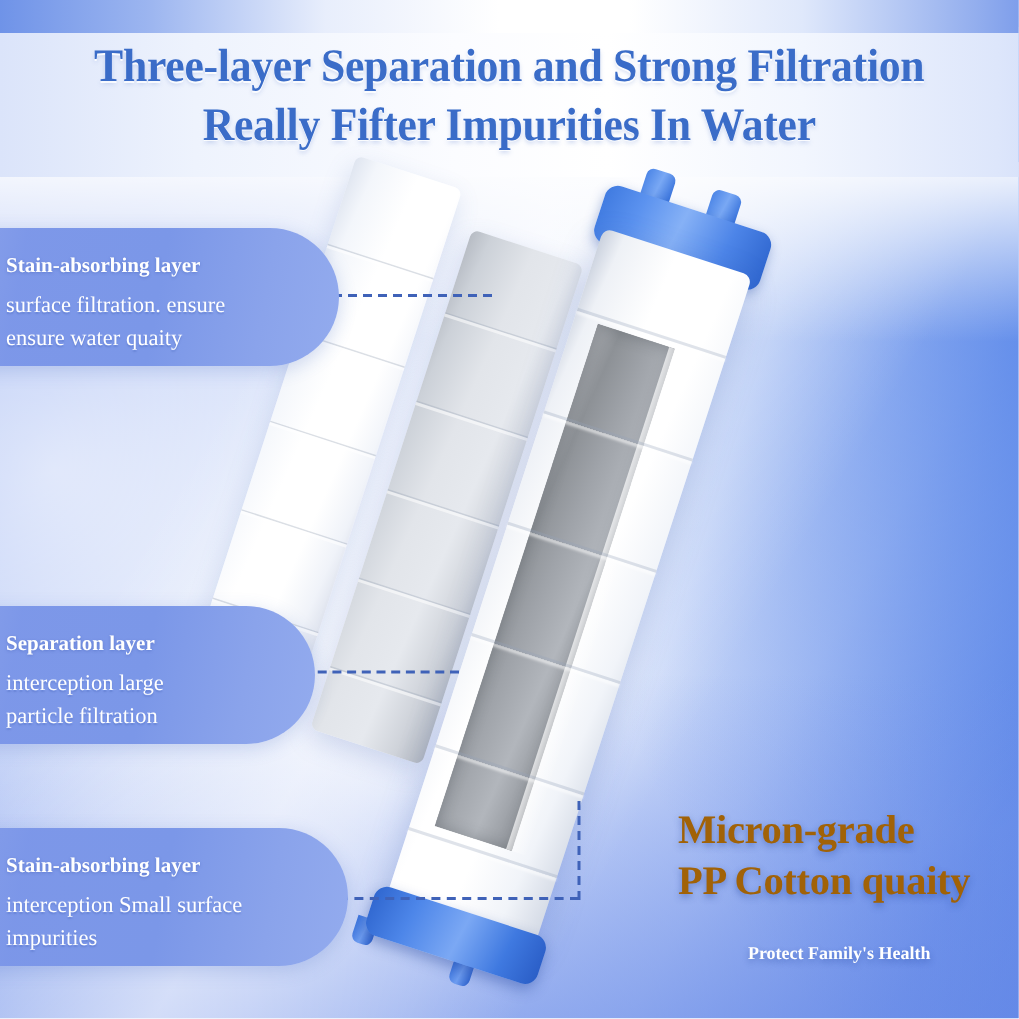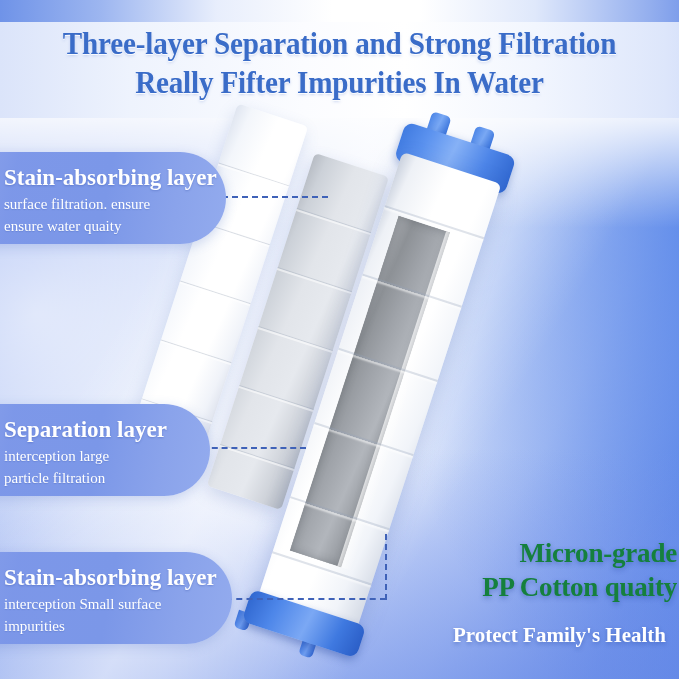--- a/index.html
+++ b/index.html
@@ -251,21 +251,21 @@
         rgba(122,149,232,0.97) 22%,
         #7b97e8 55%,
         #8aa3eb 80%,
         #93abee 100%);
     box-shadow: 0 3px 12px rgba(70,105,190,0.22);
     color: #ffffff;
     padding: 14px 70px 16px 48px;
     box-sizing: border-box;
   }
   .pill-title {
-    font-size: 23px;
+    font-size: 14px;
     font-weight: bold;
     line-height: 24px;
     margin: 0 0 3px 0;
     white-space: nowrap;
     text-shadow: 0 1px 2px rgba(45,75,160,0.35);
   }
   .pill-body {
     font-size: 15px;
     line-height: 22px;
     margin: 0;
@@ -275,37 +275,37 @@
 
   #pill-1 { top: 152px; width: 270px; height: 92px; }
   #pill-2 { top: 404px; width: 254px; height: 92px; }
   #pill-3 { top: 552px; width: 276px; height: 92px; }
 
   
   .product-name {
     position: absolute;
     left: 452px; top: 536px;
     width: 225px;
-    text-align: right;
-    color: #15803d;
+    text-align: left;
+    color: #a16207;
     font-weight: bold;
     font-size: 27px;
     line-height: 34px;
     letter-spacing: -0.2px;
     text-shadow: 0 2px 5px rgba(30,65,155,0.45);
   }
   .product-name .pn-line { display: block; white-space: nowrap; }
   .tagline {
     position: absolute;
     left: 440px; top: 624px;
     width: 239px;
     text-align: center;
     color: #ffffff;
     font-weight: bold;
-    font-size: 21px;
+    font-size: 12px;
     line-height: 22px;
     text-shadow: 0 2px 4px rgba(30,65,155,0.40);
   }
 </style>
 </head>
 <body>
 
 <div id="poster">
 
   <div class="bg-base"></div>

